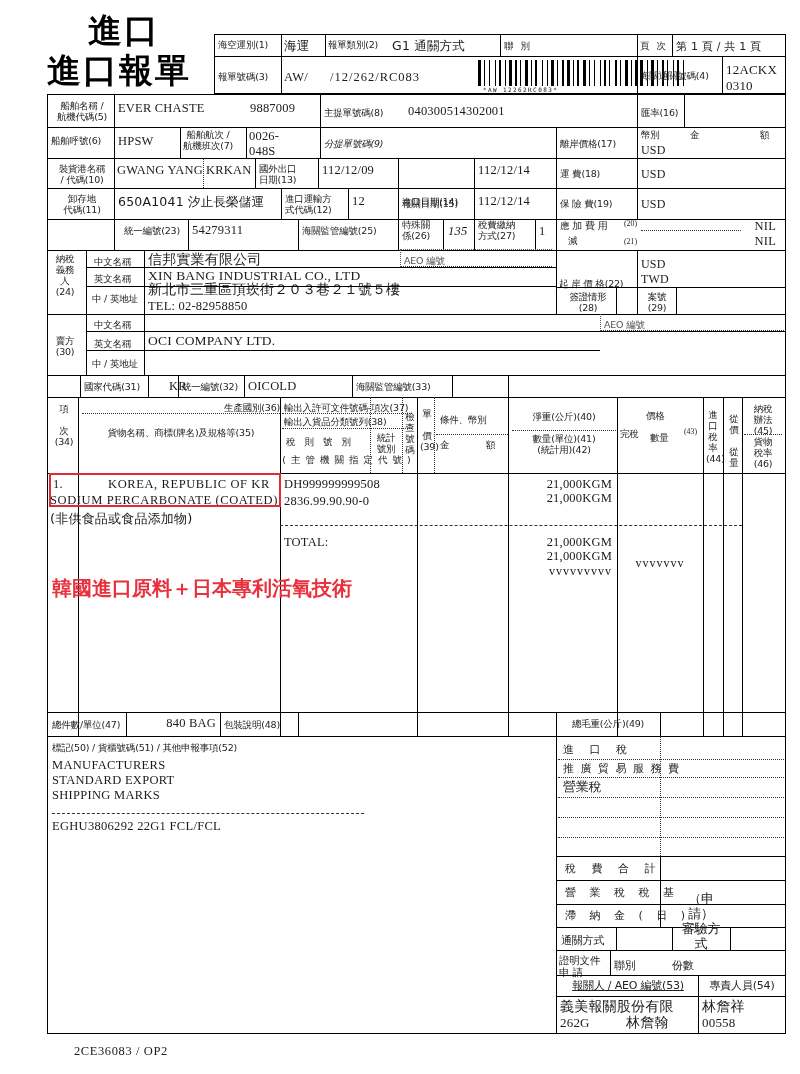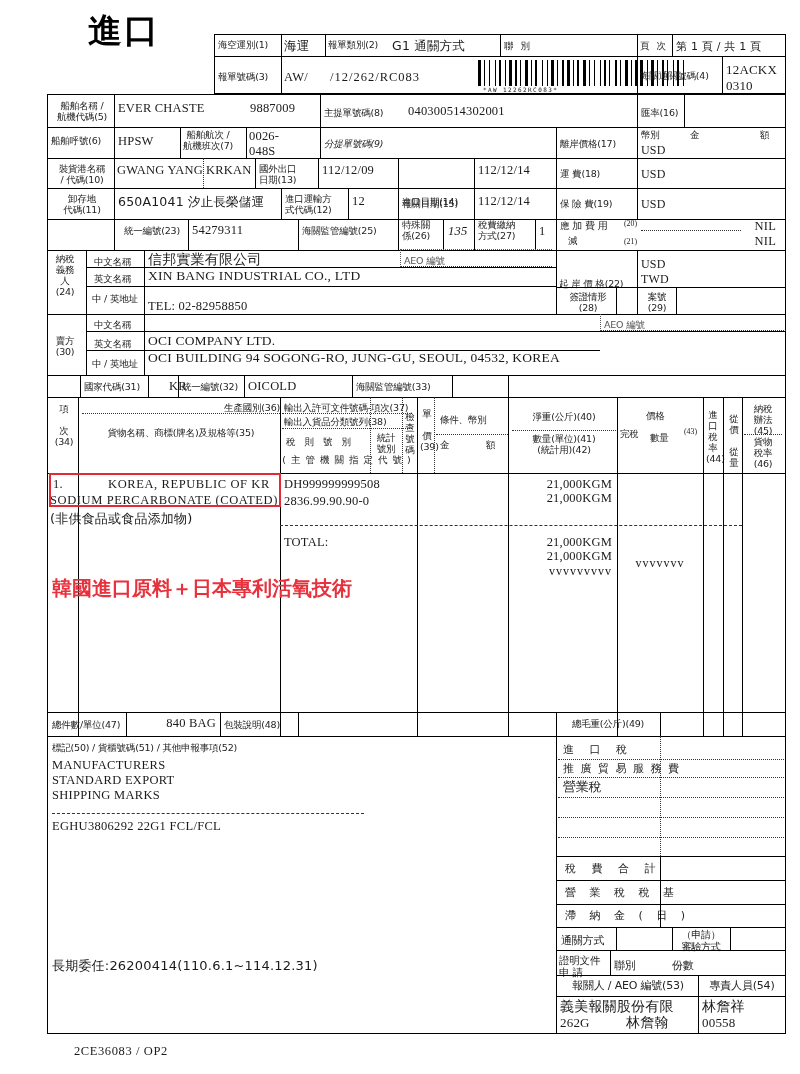--- a/index.html
+++ b/index.html
@@ -50,20 +50,21 @@
   .tiny{ font-size:7.8px; }
   .lh{ line-height:1.15; }
   #footerCode{ position:absolute; left:74px; top:1044px; font-size:12.5px; letter-spacing:.6px; }
 </style>
 </head>
 <body>
 
 <div class="page">
 
   <div id="title1">進口</div>
+  <div id="title2">進口報單</div>
 
   <div id="frameTop"></div>
 
   <div class="bx lbl lbl-cn" style="left:218px;top:40px;width:62px;">海空運別(1)</div>
   <div class="bx val val-cn" style="left:284px;top:38px;">海運</div>
   <div class="bx lbl lbl-cn" style="left:328px;top:40px;">報單類別(2)</div>
   <div class="bx val val-cn" style="left:392px;top:38px;">G1 通關方式</div>
   <div class="bx lbl lbl-cn" style="left:504px;top:41px;letter-spacing:2px;">聯 別</div>
   <div class="bx lbl lbl-cn" style="left:640px;top:41px;letter-spacing:2px;">頁 次</div>
   <div class="bx val val-cn" style="left:676px;top:39px;font-size:11px;">第 1 頁 / 共  1  頁</div>
@@ -261,20 +262,21 @@
   <div class="bx bl" style="left:474px;top:219px;height:31px;"></div>
   <div class="bx bl" style="left:535px;top:219px;height:31px;"></div>
   <div class="bx bl" style="left:556px;top:219px;height:31px;"></div>
 
   <div class="bx lbl lbl-cn lh ctr" style="left:51px;top:254px;width:28px;">納稅<br>義務<br>人<br>(24)</div>
   <div class="bx lbl lbl-cn" style="left:94px;top:257px;">中文名稱</div>
   <div class="bx val val-cn" style="left:148px;top:251px;font-size:14px;">信邦實業有限公司</div>
   <div class="bx lbl lbl-cn" style="left:94px;top:274px;">英文名稱</div>
   <div class="bx val" style="left:148px;top:268px;font-size:13.5px;">XIN BANG  INDUSTRIAL  CO., LTD</div>
   <div class="bx lbl lbl-cn" style="left:92px;top:294px;">中 / 英地址</div>
+  <div class="bx val val-cn" style="left:148px;top:281px;font-size:14px;letter-spacing:0px;">新北市三重區頂崁街２０３巷２１號５樓</div>
   <div class="bx val" style="left:148px;top:299px;font-size:12.5px;">TEL: 02-82958850</div>
   <div class="bx lbl lbl-cn" style="left:404px;top:256px;color:#555;">AEO 編號</div>
   <div class="bx dotb" style="left:400px;top:266px;width:152px;"></div>
   <div class="bx" style="left:400px;top:249px;width:152px;height:18px;border-left:1px dotted #555;border-top:1px dotted #555;"></div>
   <div class="bx lbl lbl-cn" style="left:559px;top:279px;">起 岸 價 格(22)</div>
   <div class="bx val" style="left:641px;top:257px;font-size:12px;">USD</div>
   <div class="bx val" style="left:641px;top:272px;font-size:12px;">TWD</div>
   <div class="bx lbl lbl-cn lh ctr" style="left:560px;top:292px;width:56px;">簽證情形<br>(28)</div>
   <div class="bx lbl lbl-cn lh ctr" style="left:640px;top:292px;width:34px;">案號<br>(29)</div>
   <div class="bx bb" style="left:47px;top:314px;width:739px;"></div>
@@ -287,21 +289,20 @@
   <div class="bx bl" style="left:637px;top:250px;height:37px;"></div>
   <div class="bx bl" style="left:616px;top:287px;height:27px;"></div>
   <div class="bx bl" style="left:637px;top:287px;height:27px;"></div>
   <div class="bx bl" style="left:676px;top:287px;height:27px;"></div>
 
   <div class="bx lbl lbl-cn lh ctr" style="left:51px;top:336px;width:28px;">賣方<br>(30)</div>
   <div class="bx lbl lbl-cn" style="left:94px;top:320px;">中文名稱</div>
   <div class="bx lbl lbl-cn" style="left:94px;top:339px;">英文名稱</div>
   <div class="bx lbl lbl-cn" style="left:92px;top:359px;">中 / 英地址</div>
   <div class="bx val" style="left:148px;top:333px;font-size:13.5px;">OCI COMPANY LTD.</div>
-  <div class="bx val" style="left:148px;top:350px;font-size:13.5px;">OCI BUILDING 94 SOGONG-RO, JUNG-GU, SEOUL, 04532, KOREA</div>
   <div class="bx lbl lbl-cn" style="left:604px;top:320px;color:#555;">AEO 編號</div>
   <div class="bx dotb" style="left:600px;top:330px;width:186px;"></div>
   <div class="bx" style="left:600px;top:314px;width:186px;height:17px;border-left:1px dotted #555;"></div>
   <div class="bx bb" style="left:86px;top:331px;width:700px;"></div>
   <div class="bx bb" style="left:86px;top:350px;width:514px;"></div>
   <div class="bx bb" style="left:47px;top:375px;width:739px;"></div>
   <div class="bx bl" style="left:86px;top:314px;height:61px;"></div>
   <div class="bx bl" style="left:144px;top:314px;height:61px;"></div>
 
   <div class="bx lbl lbl-cn" style="left:84px;top:382px;">國家代碼(31)</div>
@@ -394,21 +395,20 @@
   <div class="bx bl" style="left:298px;top:712px;height:24px;"></div>
   <div class="bx bl" style="left:556px;top:712px;height:24px;"></div>
   <div class="bx bl" style="left:660px;top:712px;height:24px;"></div>
 
   <div class="bx lbl lbl-cn" style="left:52px;top:743px;">標記(50) / 貨櫃號碼(51) / 其他申報事項(52)</div>
   <div class="bx val" style="left:52px;top:758px;letter-spacing:.3px;">MANUFACTURERS</div>
   <div class="bx val" style="left:52px;top:773px;letter-spacing:.3px;">STANDARD EXPORT</div>
   <div class="bx val" style="left:52px;top:788px;letter-spacing:.3px;">SHIPPING MARKS</div>
   <div class="bx dashb" style="left:52px;top:813px;width:312px;"></div>
   <div class="bx val" style="left:52px;top:819px;letter-spacing:.3px;">EGHU3806292    22G1  FCL/FCL</div>
-  <div class="bx val val-cn" style="left:52px;top:957px;font-size:13px;">長期委任:26200414(110.6.1~114.12.31)</div>
   <div class="bx bl" style="left:556px;top:736px;height:298px;"></div>
 
   <div class="bx lbl lbl-cn" style="left:563px;top:744px;letter-spacing:6px;font-size:11px;">進      口      稅</div>
   <div class="bx dotb" style="left:558px;top:759px;width:226px;"></div>
   <div class="bx lbl lbl-cn" style="left:563px;top:763px;letter-spacing:1.5px;font-size:11px;">推 廣 貿 易 服 務 費</div>
   <div class="bx dotb" style="left:558px;top:777px;width:226px;"></div>
   <div class="bx lbl lbl-cn" style="left:563px;top:780px;font-size:13px;">營業稅</div>
   <div class="bx dotb" style="left:558px;top:797px;width:226px;"></div>
   <div class="bx dotb" style="left:558px;top:817px;width:226px;"></div>
   <div class="bx dotb" style="left:558px;top:837px;width:226px;"></div>
@@ -417,33 +417,33 @@
 
   <div class="bx lbl lbl-cn" style="left:565px;top:863px;letter-spacing:6px;font-size:11px;">稅   費   合   計</div>
   <div class="bx bb" style="left:556px;top:880px;width:230px;"></div>
   <div class="bx lbl lbl-cn" style="left:565px;top:887px;letter-spacing:5px;font-size:11px;">營 業 稅 稅 基</div>
   <div class="bx bb" style="left:556px;top:904px;width:230px;"></div>
   <div class="bx lbl lbl-cn" style="left:565px;top:910px;letter-spacing:5px;font-size:11px;">滯   納   金 ( 日 )</div>
   <div class="bx bb" style="left:556px;top:927px;width:230px;"></div>
   <div class="bx bl" style="left:660px;top:856px;height:71px;"></div>
 
   <div class="bx lbl lbl-cn" style="left:561px;top:935px;font-size:11px;">通關方式</div>
-  <div class="bx lbl lbl-cn lh ctr" style="left:676px;top:929px;width:50px;font-size:10px;">（申請）<br>審驗方式</div>
+  <div class="bx lbl lbl-cn lh ctr" style="left:676px;top:892px;width:50px;font-size:13px;">（申請）<br>審驗方式</div>
   <div class="bx bb" style="left:556px;top:950px;width:230px;"></div>
   <div class="bx bl" style="left:616px;top:927px;height:23px;"></div>
   <div class="bx bl" style="left:672px;top:927px;height:23px;"></div>
   <div class="bx bl" style="left:730px;top:927px;height:23px;"></div>
 
   <div class="bx lbl lbl-cn lh" style="left:559px;top:954px;font-size:10.5px;">證明文件<br>申      請</div>
   <div class="bx lbl lbl-cn" style="left:614px;top:960px;font-size:11px;">聯別</div>
   <div class="bx lbl lbl-cn" style="left:672px;top:960px;font-size:11px;">份數</div>
   <div class="bx bb" style="left:556px;top:975px;width:230px;"></div>
   <div class="bx bl" style="left:610px;top:950px;height:25px;"></div>
 
-  <div class="bx lbl lbl-cn ctr" style="left:558px;top:980px;width:140px;font-size:11px;">報關人 / AEO 編號(53)</div>
+  <div class="bx lbl lbl-cn ctr" style="left:558px;top:980px;width:140px;font-size:11px;text-decoration:underline;">報關人 / AEO 編號(53)</div>
   <div class="bx lbl lbl-cn ctr" style="left:700px;top:980px;width:84px;font-size:11px;">專責人員(54)</div>
   <div class="bx bb" style="left:556px;top:996px;width:230px;"></div>
   <div class="bx bl" style="left:698px;top:975px;height:59px;"></div>
 
   <div class="bx val val-cn" style="left:560px;top:998px;font-size:14px;">義美報關股份有限</div>
   <div class="bx val" style="left:560px;top:1015px;font-size:13px;">262G</div>
   <div class="bx val val-cn" style="left:626px;top:1014px;font-size:14px;">林詹翰</div>
   <div class="bx val val-cn" style="left:702px;top:998px;font-size:14px;">林詹祥</div>
   <div class="bx val" style="left:702px;top:1015px;font-size:13px;">00558</div>
 

